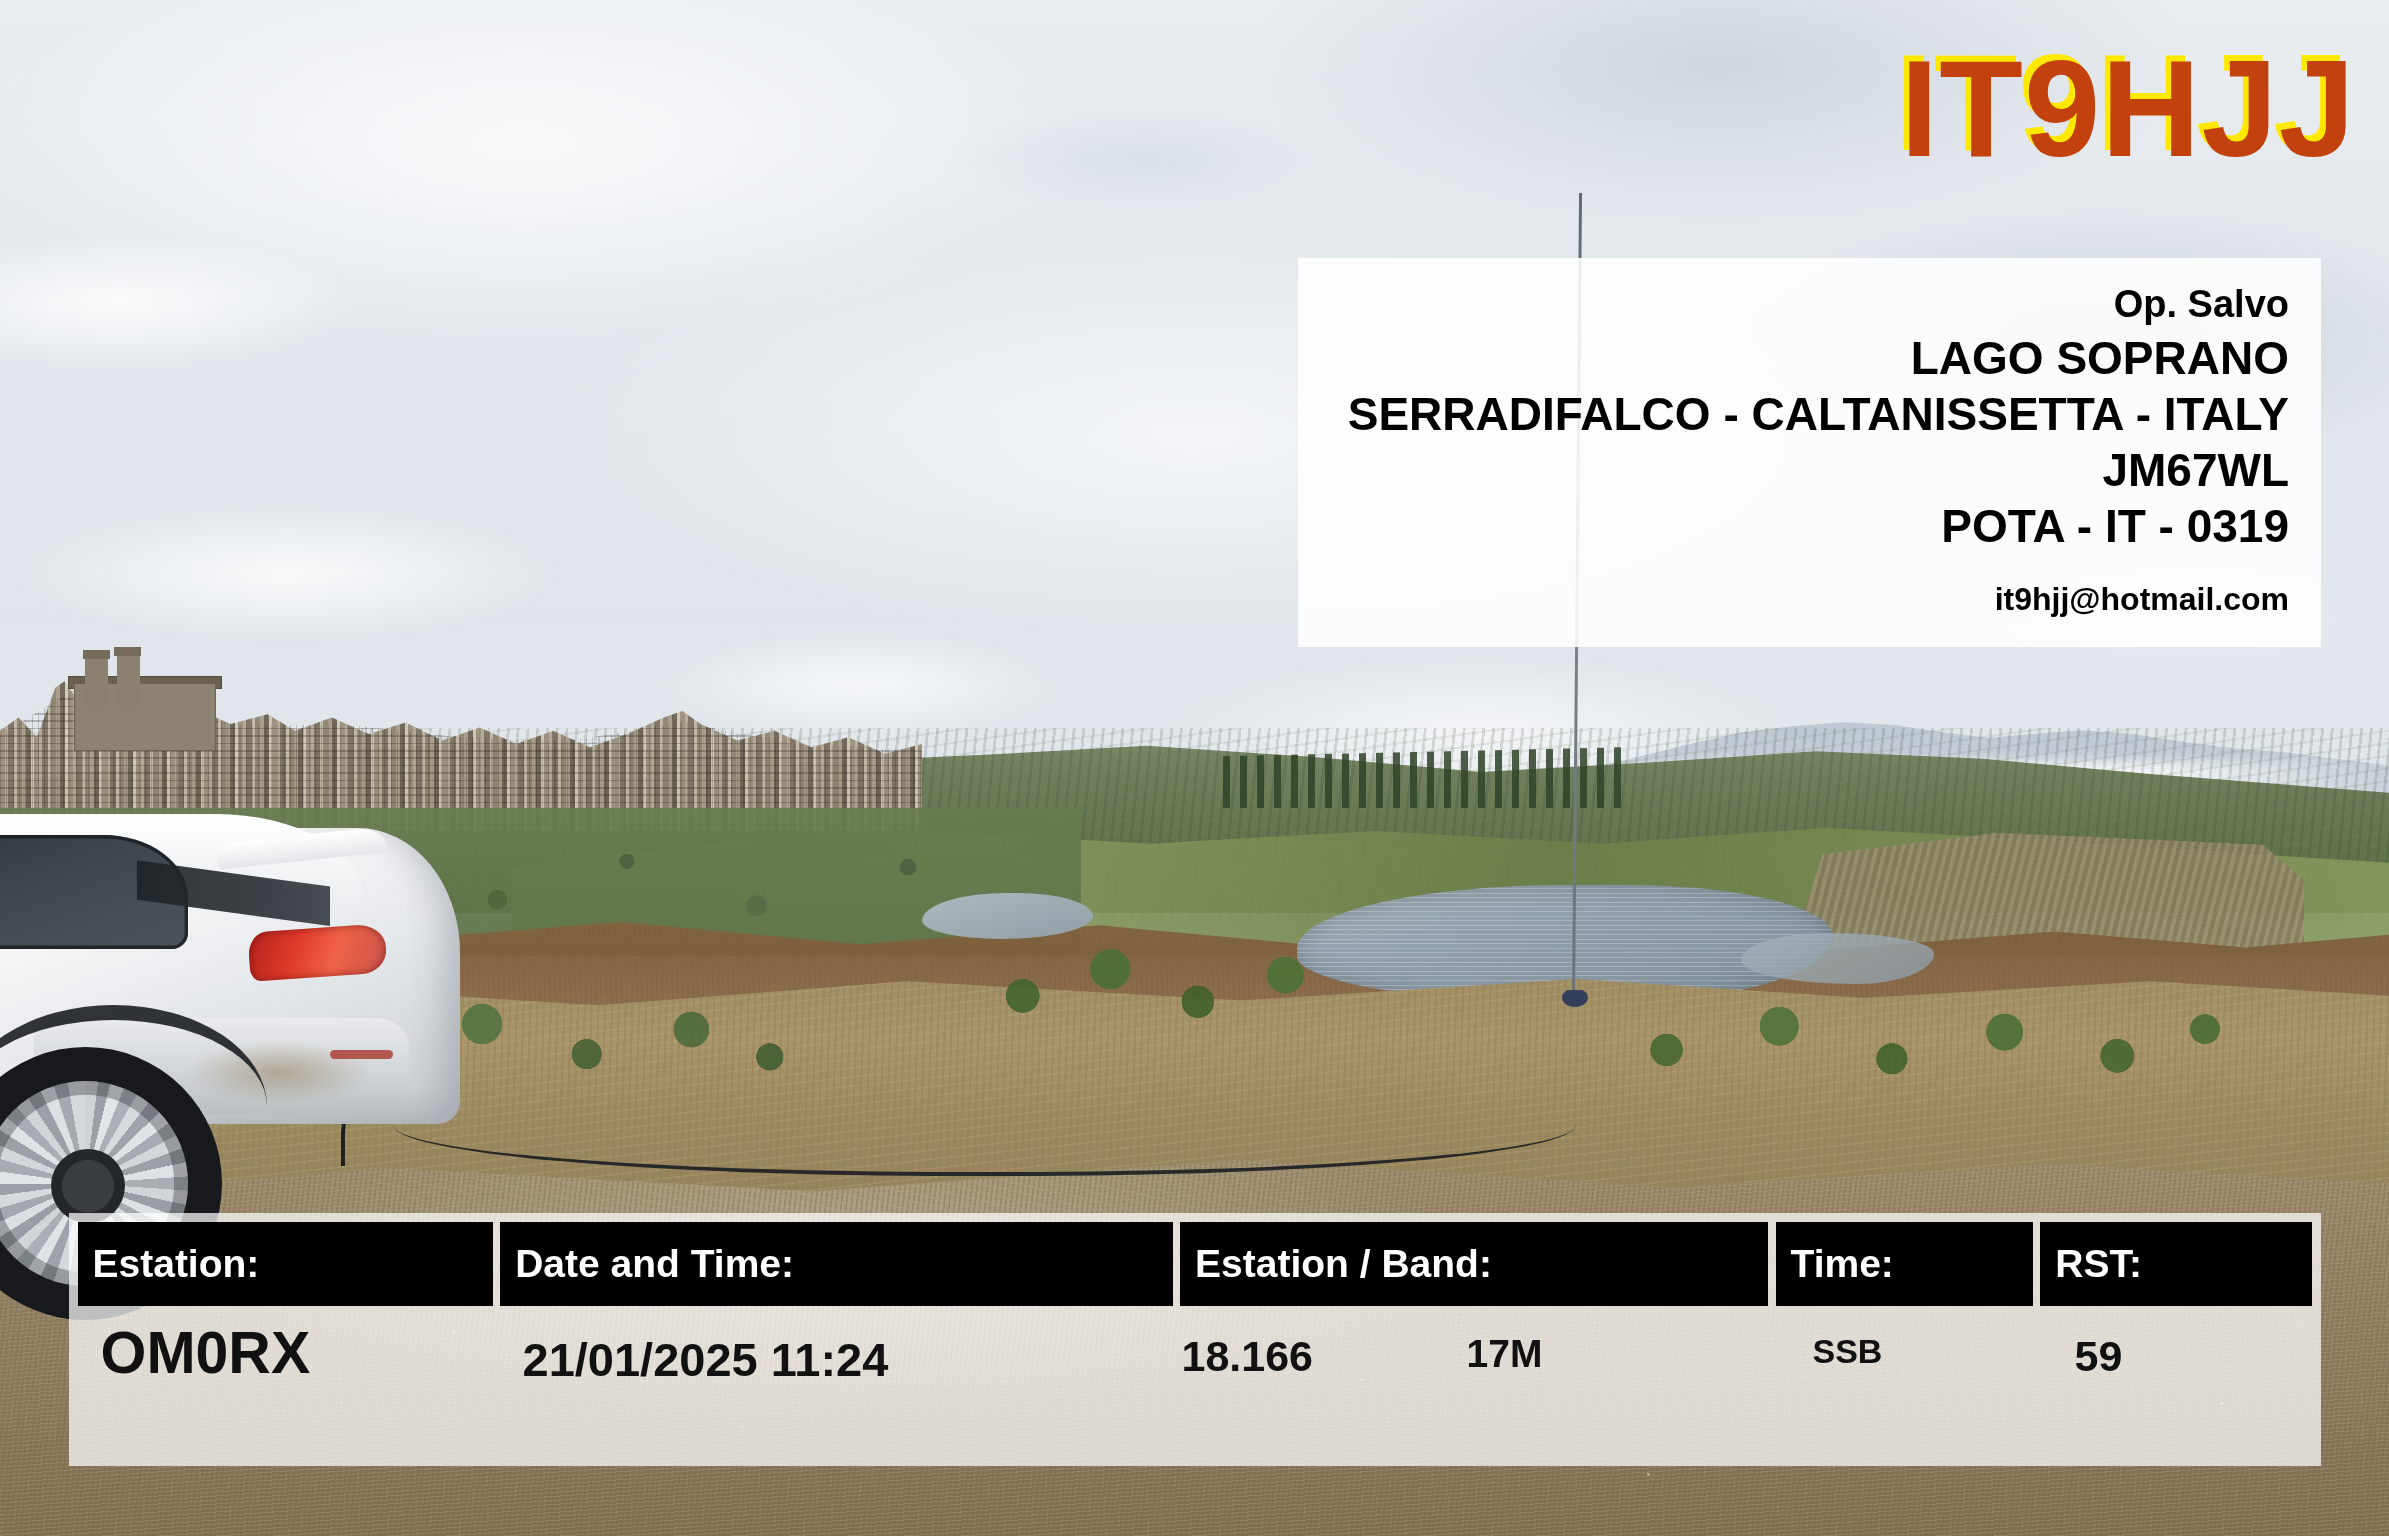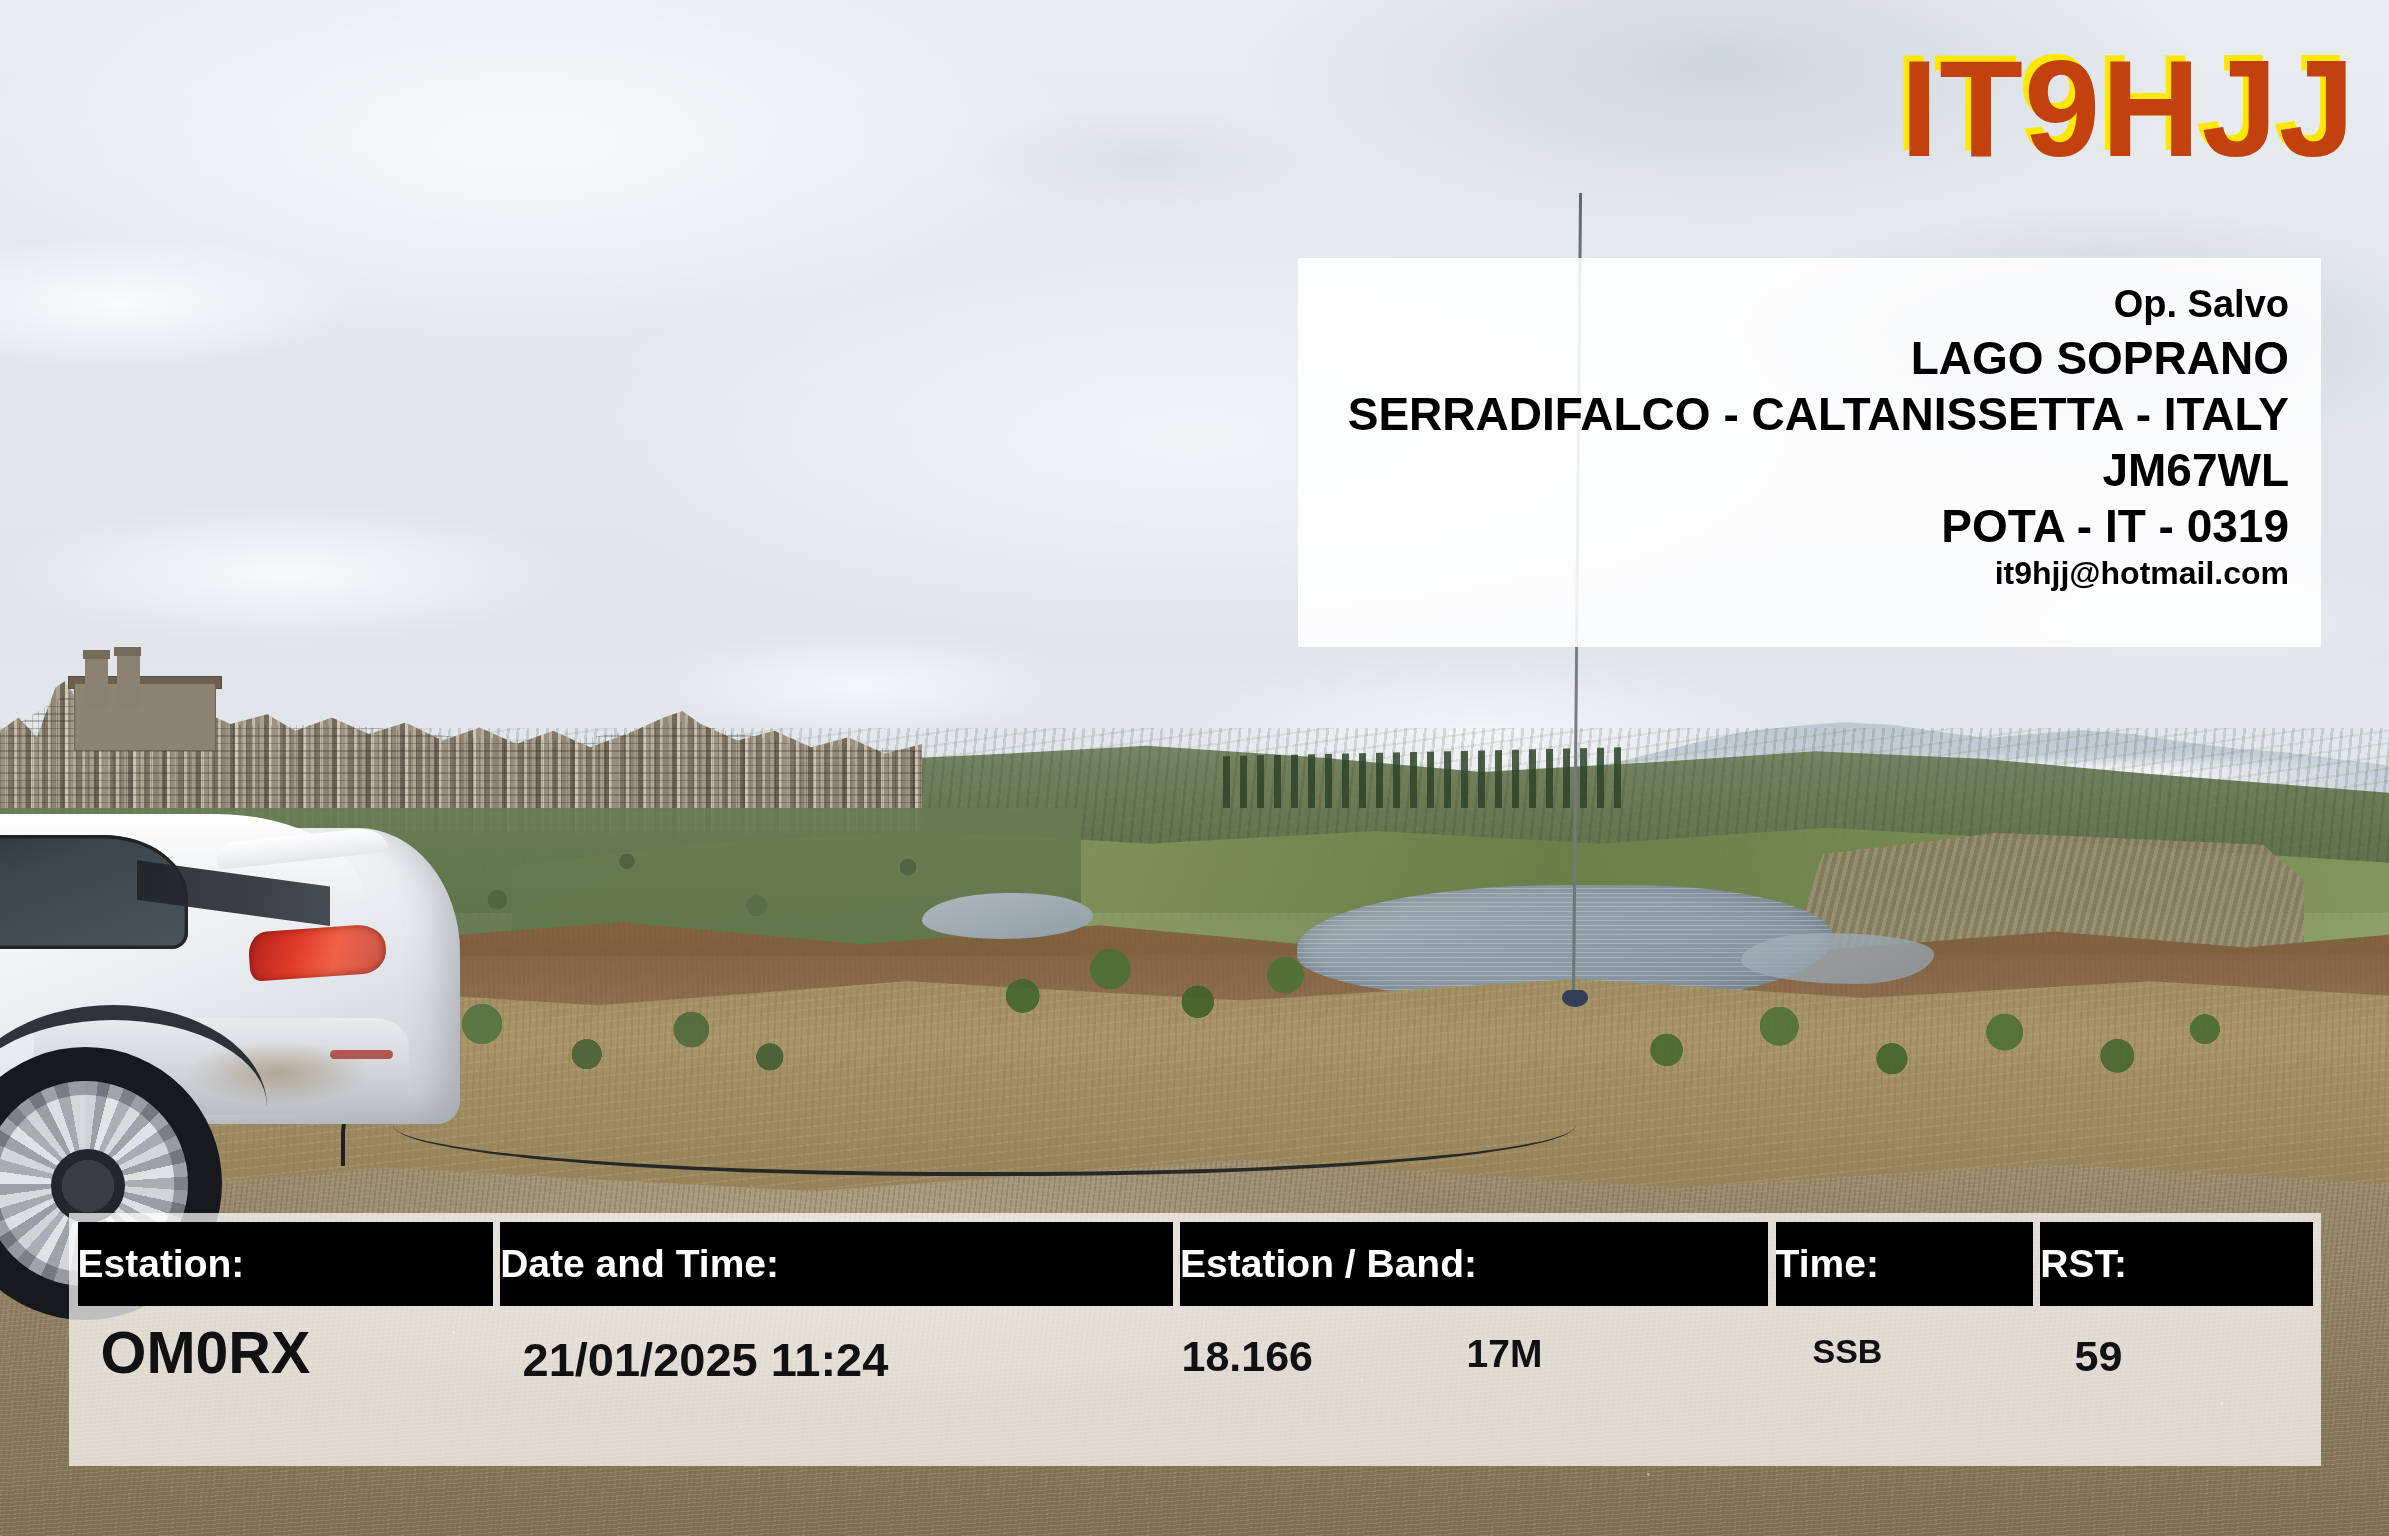--- a/index.html
+++ b/index.html
@@ -392,21 +392,21 @@
     color: #000;
   }
   #info-box .info-line {
     font-weight: 700;
     font-size: 46px;
     line-height: 1.22;
     white-space: nowrap;
     font-family: "Liberation Sans", sans-serif;
   }
   #info-box .info-line.op { font-size: 38px; margin-bottom: 2.3px; }
-  #info-box .info-line.email { font-weight: 700; font-size: 32px; }
+  #info-box .info-line.email { font-weight: 700; font-size: 32px; margin-top: 26px; }
 
   
   #data-panel {
     position: absolute;
     left: 69px;
     top: 1213px;
     width: 2252px;
     height: 253px;
     background: rgba(255,255,255,.72);
   }
@@ -418,20 +418,21 @@
     height: 84px;
     display: flex;
     gap: 7.4px;
   }
   .hdr-cell {
     background: #000;
     color: #fff;
     display: flex;
     align-items: center;
     box-sizing: border-box;
+    padding-left: 15px;
     font-size: 39px;
     font-weight: 700;
     white-space: nowrap;
     font-family: "Liberation Sans", sans-serif;
   }
   .hc-estation  { width: 418px; }
   .hc-datetime  { width: 677px; }
   .hc-frequency { width: 592px; }
   .hc-mode      { width: 259px; }
   .hc-rst       { width: 274px; }

